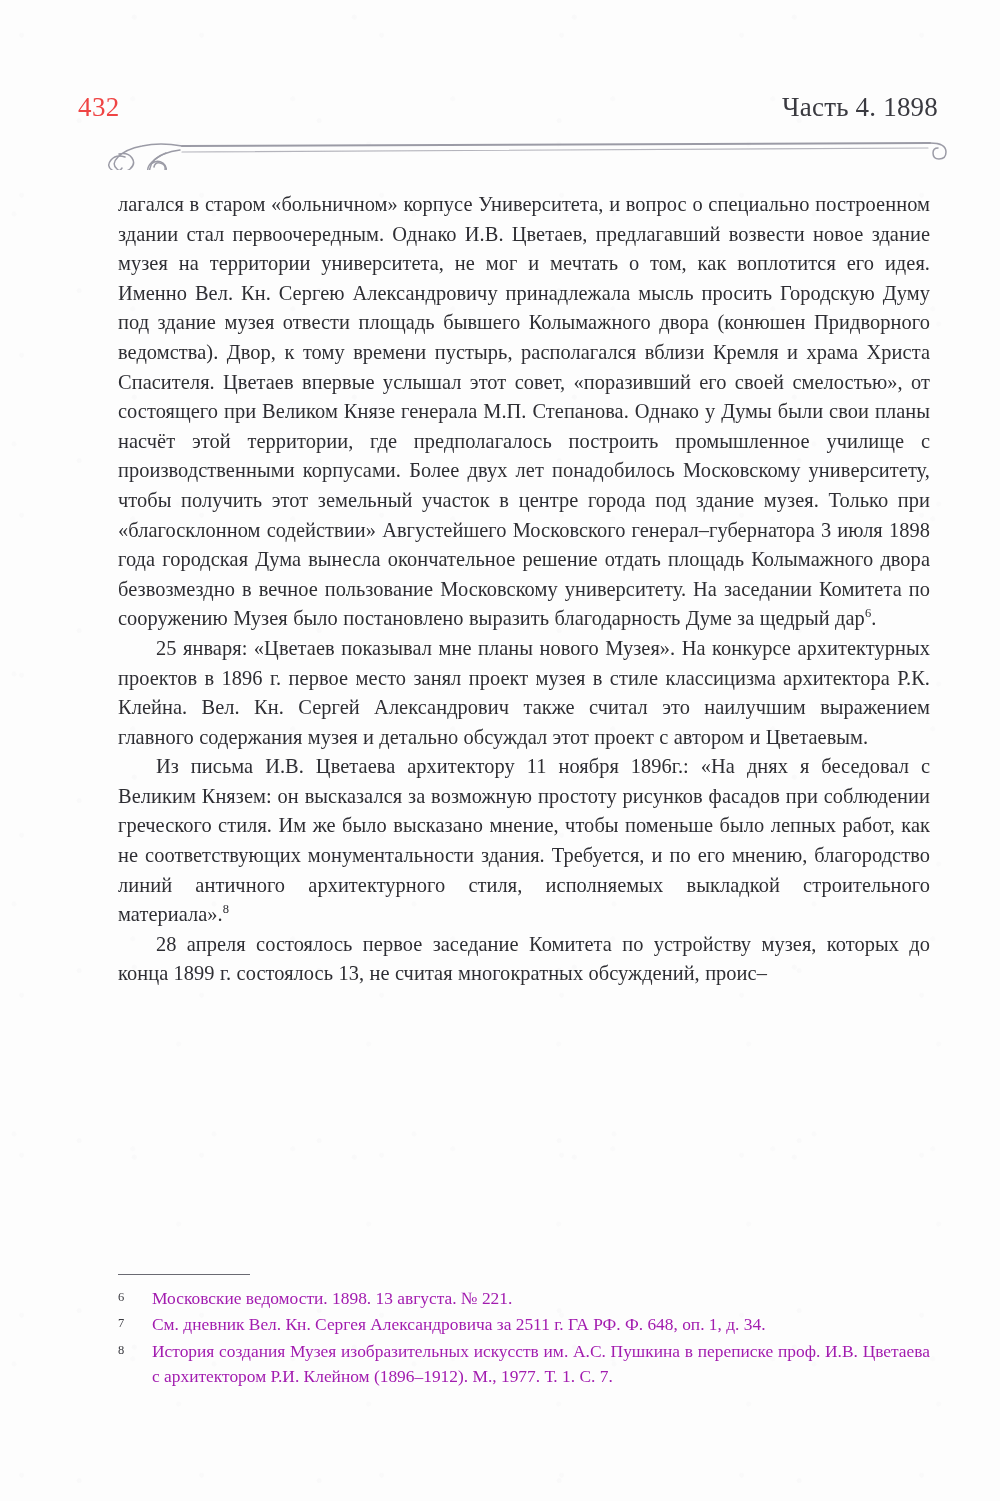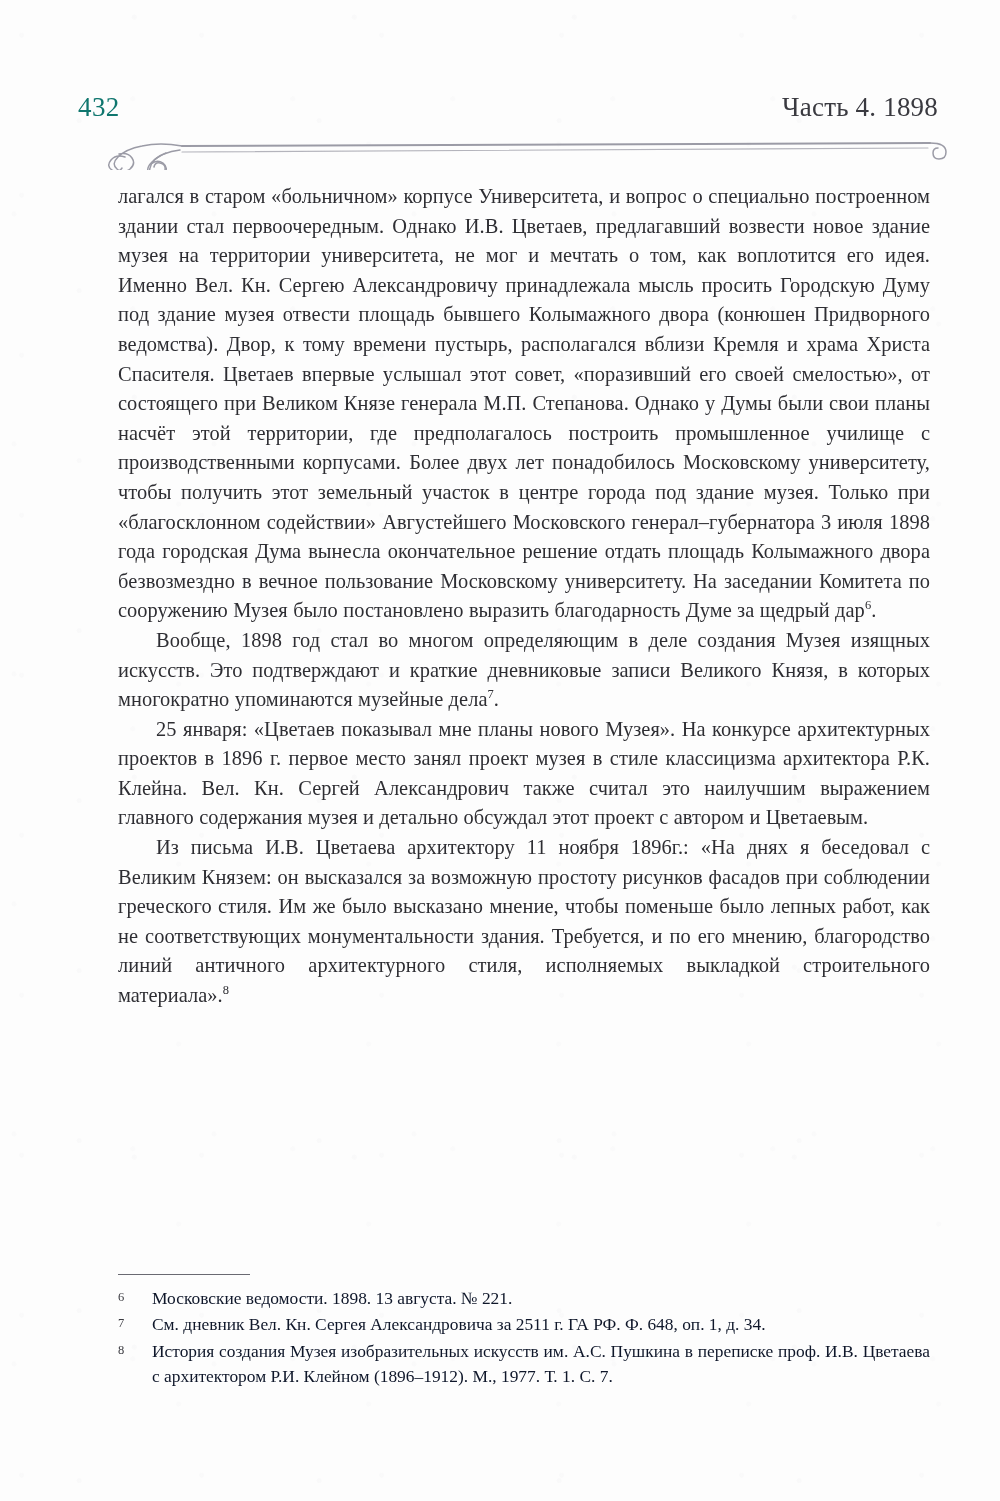--- a/index.html
+++ b/index.html
@@ -44,21 +44,21 @@
     left: 78px;
     right: 62px;
     height: 34px;
     display: flex;
     align-items: baseline;
     justify-content: space-between;
   }
   .folio {
     font-size: 27px;
     letter-spacing: 0.4px;
-    color: #0f766e;
+    color: #ef4444;
   }
   .running-title {
     font-size: 27px;
     letter-spacing: 0.2px;
     color: #3a3a40;
   }
 
   
   .ornament {
     position: absolute;
@@ -80,21 +80,21 @@
     margin: 0;
     font-size: 20.4px;
     line-height: 29.6px;
     text-align: justify;
     text-align-last: left;
     letter-spacing: 0.06px;
     word-spacing: 0.2px;
     hyphens: manual;
   }
   .body-block p.indent { text-indent: 38px; }
-  .body-block p.flush  { text-indent: 0; }
+  .body-block p.flush  { text-indent: 0; margin-top: 8px; }
 
   sup.fn {
     font-size: 12.5px;
     vertical-align: 8px;
     line-height: 0;
     letter-spacing: 0;
   }
 
   
   .footnotes {
@@ -121,21 +121,21 @@
     flex: 0 0 34px;
     font-size: 12.5px;
     line-height: 20px;
     padding-top: 1px;
     color: #3a3a40;
   }
   .fn-text {
     flex: 1 1 auto;
     text-align: justify;
     text-align-last: left;
-    color: #0f172a;
+    color: #a21caf;
   }
 </style>
 </head>
 <body>
 
 <div class="paper-grain"></div>
 
 <div class="page">
 
   <div class="running-head">
@@ -160,28 +160,28 @@
 
         <path d="M55 31 q-9 -3 -14 3 q-5 6 1 10 q6 4 10 -2"></path>
       </g>
     </svg>
   </div>
 
   <div class="body-block">
 
     <p class="flush"><span>лагался в старом «больничном» корпусе Университета, и вопрос о специально построенном здании стал первоочередным. Однако И.В. Цветаев, предлагавший возвести новое здание музея на территории университета, не мог и мечтать о том, как воплотится его идея. Именно Вел. Кн. Сергею Александровичу принадлежала мысль просить Городскую Думу под здание музея отвести площадь бывшего Колымажного двора (конюшен Придворного ведомства). Двор, к тому времени пустырь, располагался вблизи Кремля и храма Христа Спасителя. Цветаев впервые услышал этот совет, «поразивший его своей смелостью», от состоящего при Великом Князе генерала М.П. Степанова. Однако у Думы были свои планы насчёт этой территории, где предполагалось построить промышленное училище с производственными корпусами. Более двух лет понадобилось Московскому университету, чтобы получить этот земельный участок в центре города под здание музея. Только при «благосклонном содействии» Августейшего Московского генерал–губернатора 3 июля 1898 года городская Дума вынесла окончательное решение отдать площадь Колымажного двора безвозмездно в вечное пользование Московскому университету. На заседании Комитета по сооружению Музея было постановлено выразить благодарность Думе за щедрый дар</span><sup class="fn">6</sup><span>.</span></p>
 
-    <p class="indent"><span>Вообще, 1898 год стал во многом определяющим в деле создания Музея изящных искусств. Это подтверждают и краткие дневниковые записи Великого Князя, в которых многократно упоминаются музейные дела</span><sup class="fn">7</sup><span>.</span></p>
 
     <p class="indent"><span>25 января: «Цветаев показывал мне планы нового Музея». На конкурсе архитектурных проектов в 1896 г. первое место занял проект музея в стиле классицизма архитектора Р.К. Клейна. Вел. Кн. Сергей Александрович также считал это наилучшим выражением главного содержания музея и детально обсуждал этот проект с автором и Цветаевым.</span></p>
 
     <p class="indent"><span>Из письма И.В. Цветаева архитектору 11 ноября 1896г.: «На днях я беседовал с Великим Князем: он высказался за возможную простоту рисунков фасадов при соблюдении греческого стиля. Им же было высказано мнение, чтобы поменьше было лепных работ, как не соответствующих монументальности здания. Требуется, и по его мнению, благородство линий античного архитектурного стиля, исполняемых выкладкой строительного материала».</span><sup class="fn">8</sup></p>
 
 
 
+    <p class="indent"><span>28 апреля состоялось первое заседание Комитета по устройству музея, которых до конца 1899 г. состоялось 13, не считая многократных обсуждений, проис–</span></p>
 
   </div>
 
   <div class="footnotes">
     <div class="fn-rule"></div>
 
     <div class="fn-item">
       <div class="fn-marker">6</div>
       <div class="fn-text">Московские ведомости. 1898. 13 августа. № 221.</div>
     </div>

